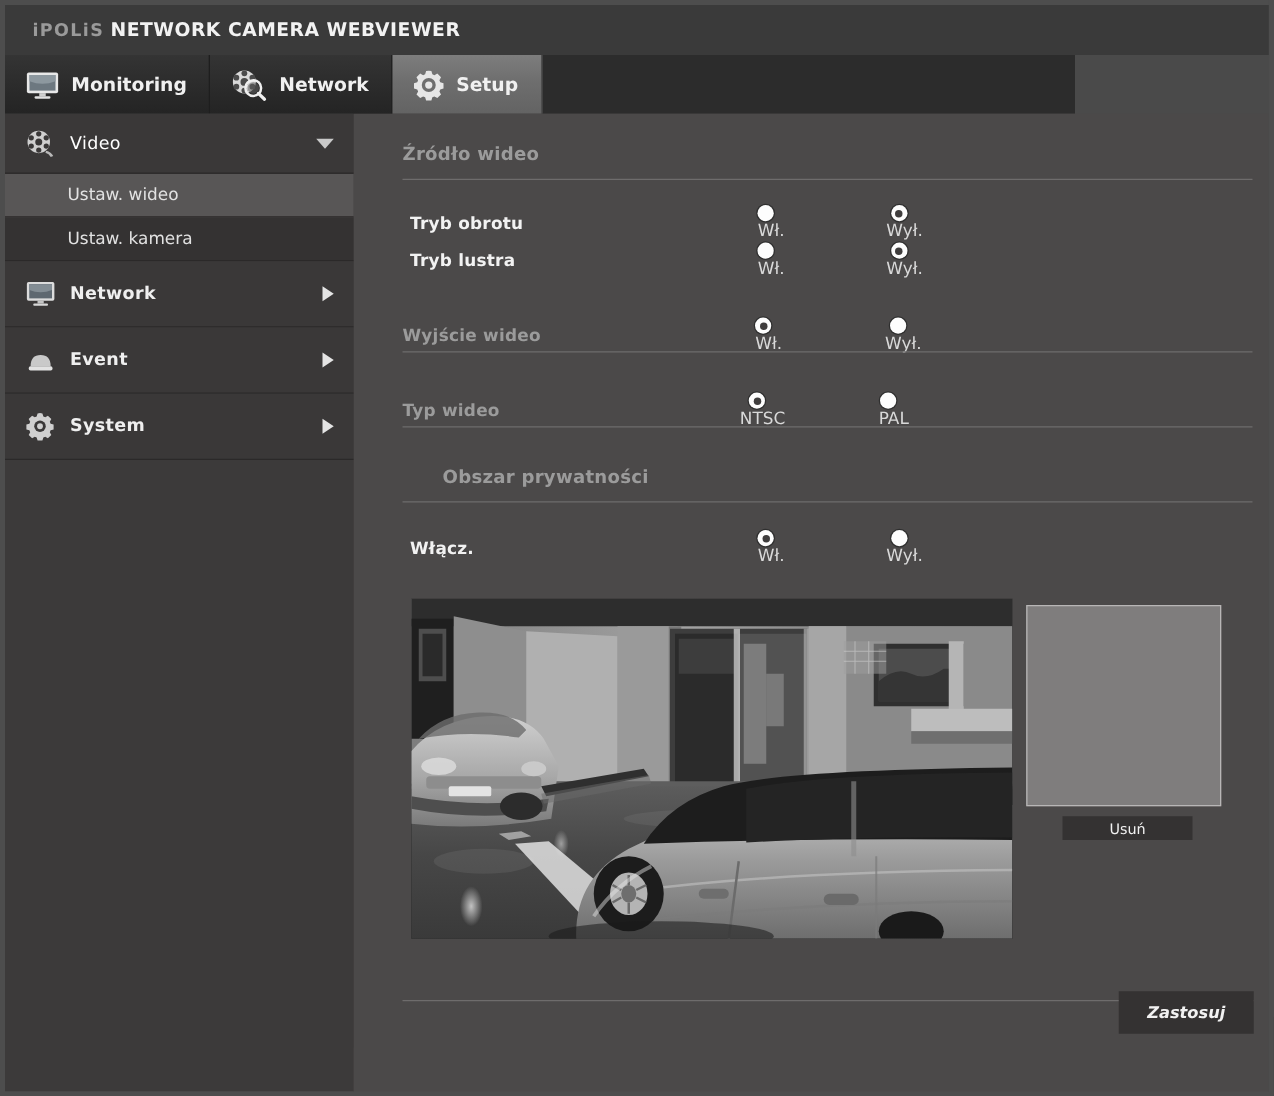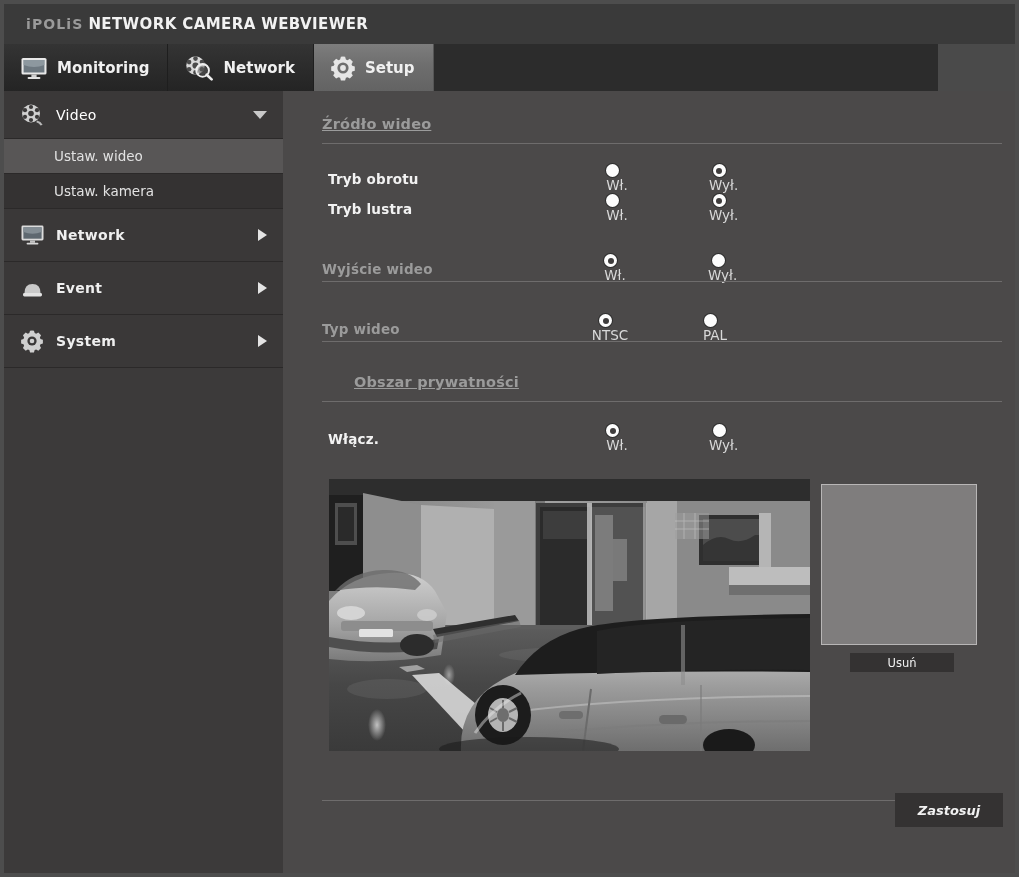--- a/index.html
+++ b/index.html
@@ -32,21 +32,21 @@
   .brand-ipolis {
     font-size:14px; font-weight:bold; color:#9a9a9a; letter-spacing:1.1px;
   }
   .brand-rest {
     font-size:15px; font-weight:bold; color:#f2f2f2; letter-spacing:0.4px;
     margin-left:5px;
   }
 
   
   .tabbar {
-    position:absolute; left:4px; top:44px; width:934px; height:47px;
+    position:absolute; left:4px; top:44px; width:856px; height:47px;
     background:#2c2c2c;
     display:flex; align-items:stretch;
   }
   .tab {
     display:flex; align-items:center; gap:9px;
     padding:0 18px 0 16px;
     color:#f0f0f0; font-size:15px; font-weight:bold;
     border-right:1px solid #1e1e1e;
     background:linear-gradient(180deg,#343434 0%,#2b2b2b 55%,#242424 100%);
     cursor:pointer;
@@ -97,21 +97,21 @@
   .nav-sub.selected { background:#585656; }
   .sidebar-fill { background:#3c3a3a; width:100%; }
 
   
   .content {
     position:absolute; left:283px; top:91px; width:732px; height:782px;
     background:#4b4949;
   }
 
   .sec-title {
-    color:#9b9b9b; font-size:14.5px; font-weight:bold; letter-spacing:0.2px;text-decoration:underline;
+    color:#9b9b9b; font-size:14.5px; font-weight:bold; letter-spacing:0.2px;
   }
   .hr { height:1px; background:#6e6c6c; width:680px; }
 
   .row { display:flex; align-items:center; }
   .row-label {
     color:#f2f2f2; font-size:13.5px; font-weight:bold; letter-spacing:0.2px;
   }
   .row-label.muted { color:#9b9b9b; }
 
   .opt { display:flex; align-items:center; cursor:pointer;flex-direction:column; }

